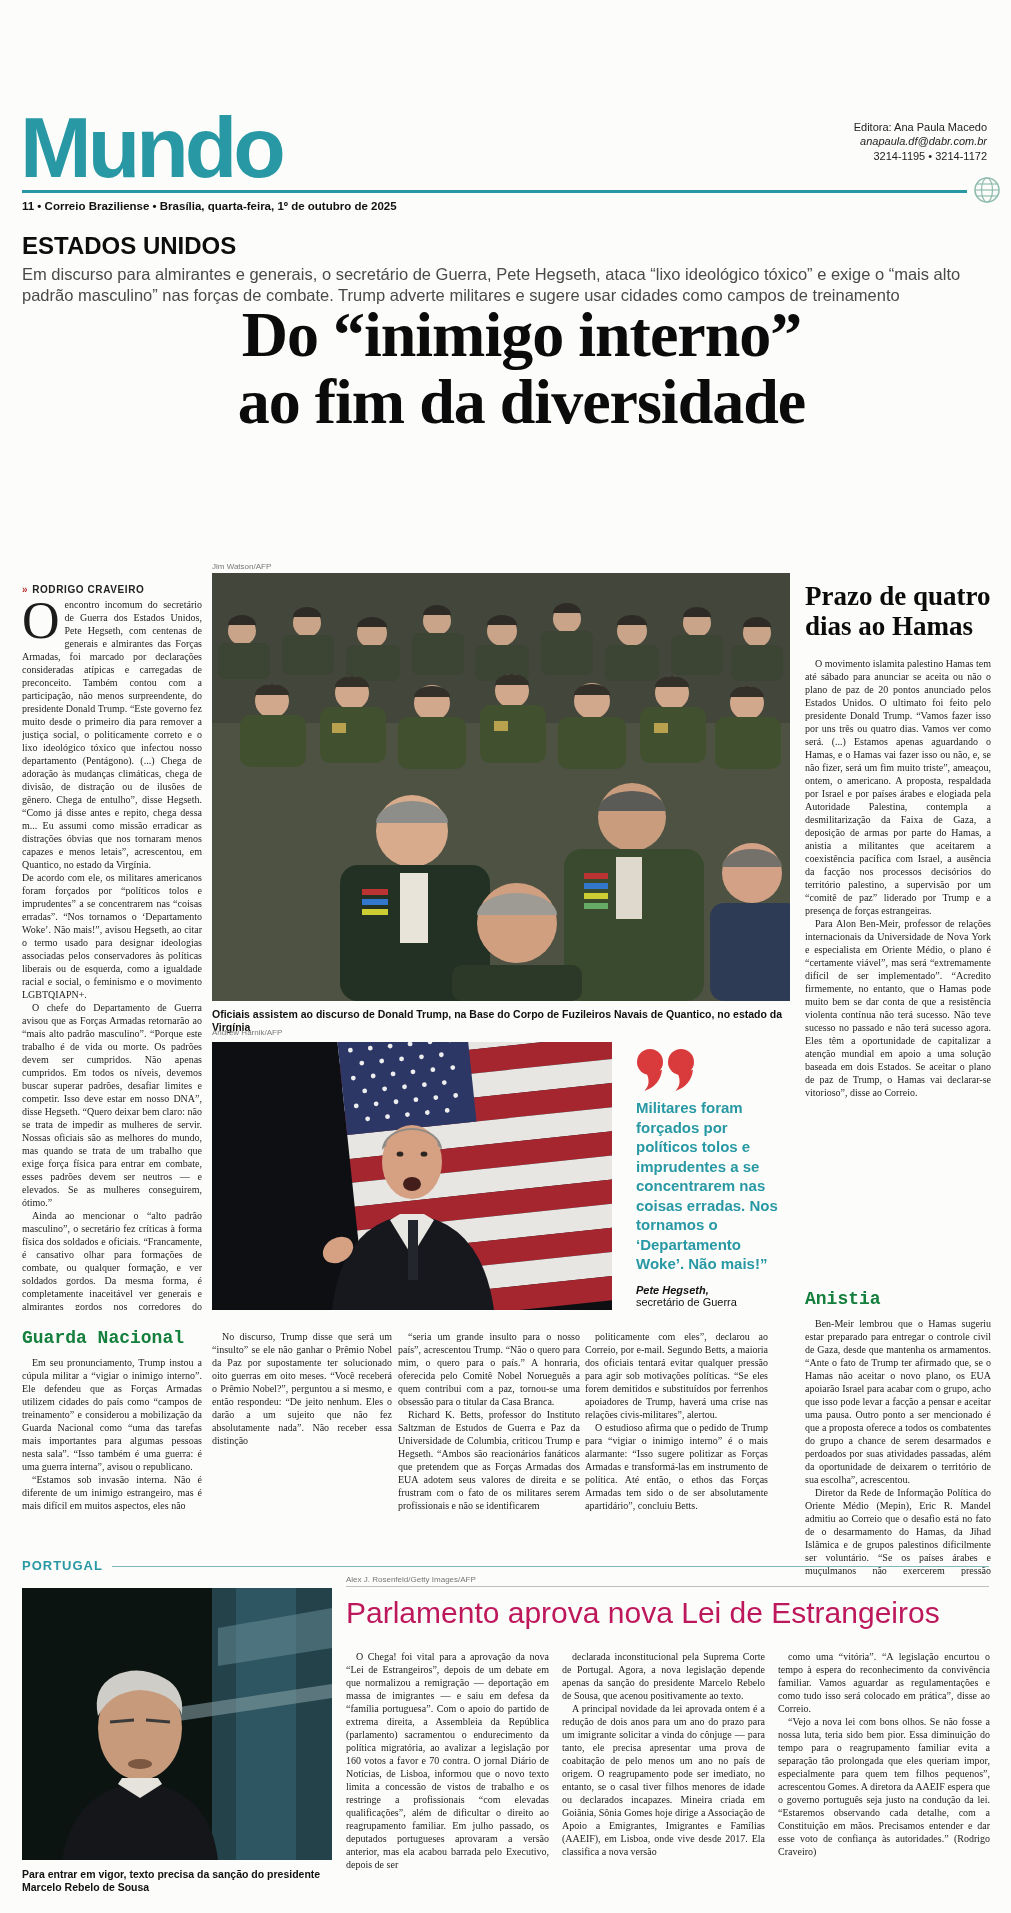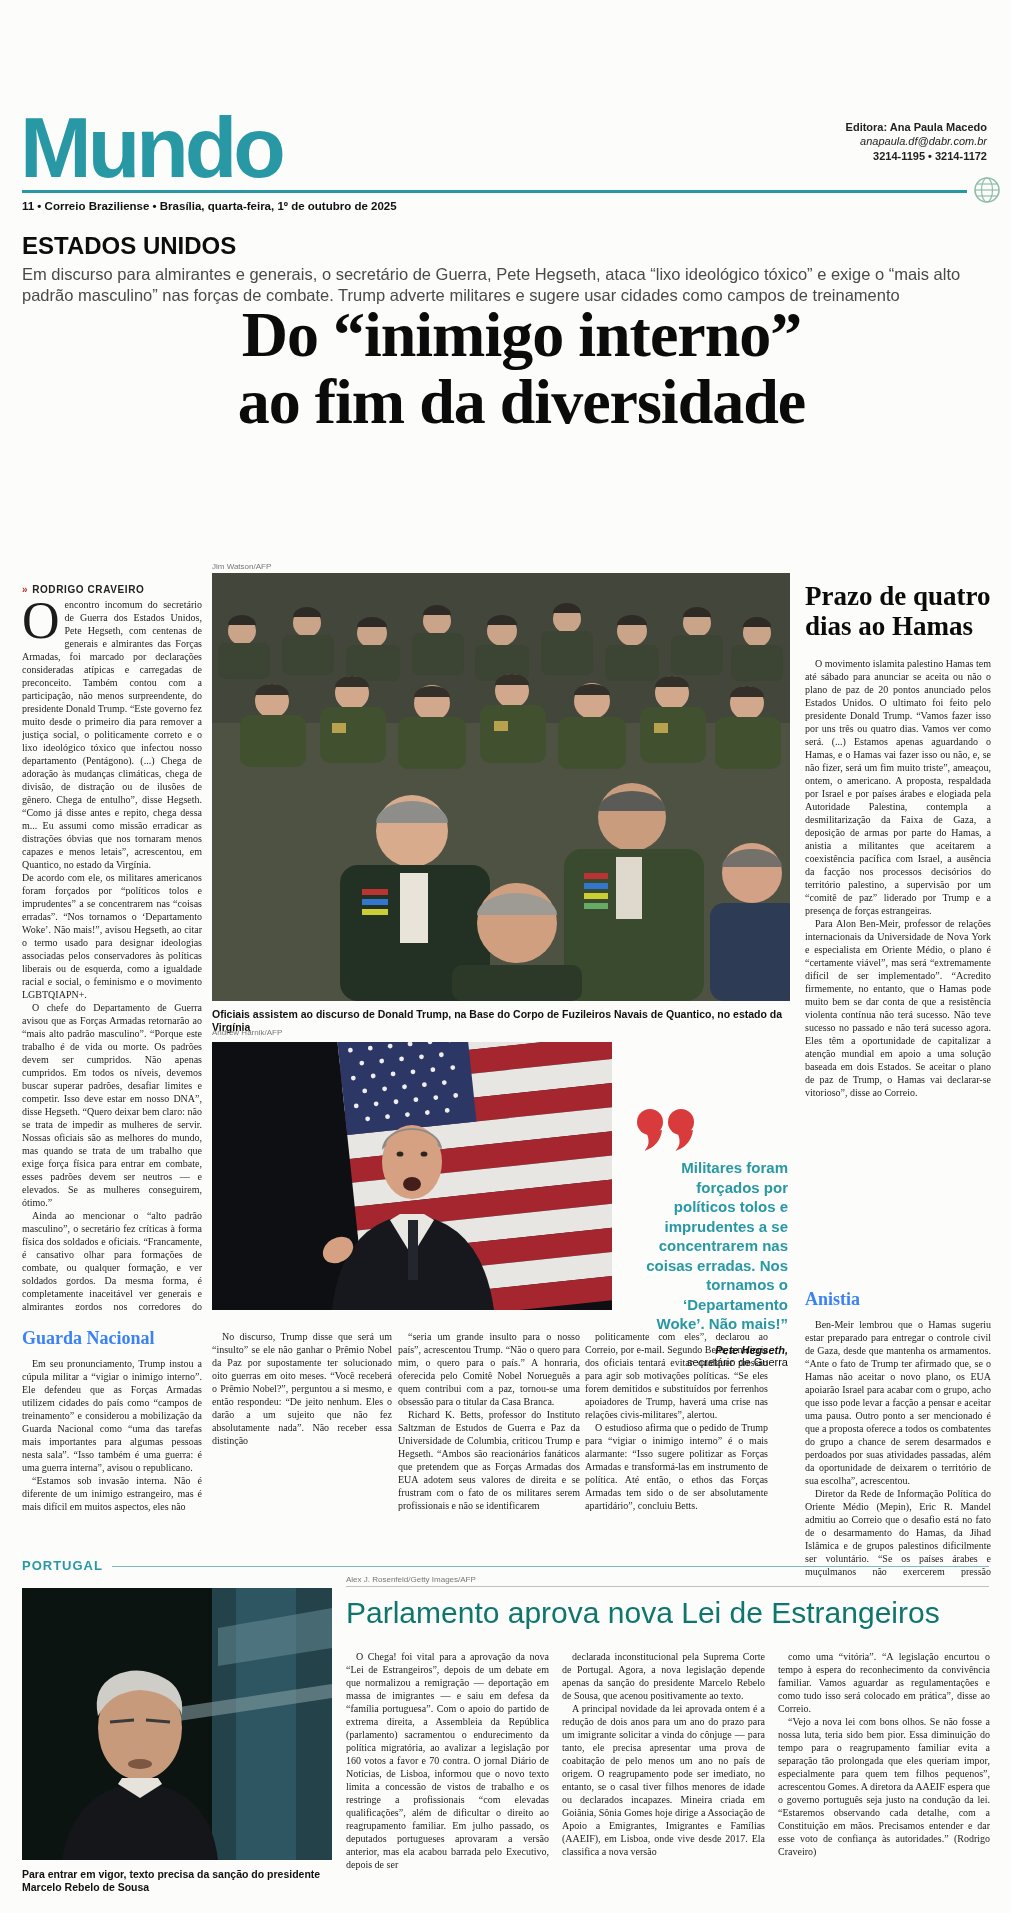--- a/index.html
+++ b/index.html
@@ -2,45 +2,45 @@
 <html lang="pt"><head>
 <meta charset="utf-8">
 <style>
   html,body{margin:0;padding:0;}
   body{width:1011px;height:1913px;position:relative;background:#fcfcfa;font-family:"Liberation Serif",serif;color:#1c1c1c;overflow:hidden;}
   .abs{position:absolute;}
   
   .mast-title{font-family:"Liberation Sans",sans-serif;font-weight:bold;font-size:86px;letter-spacing:-4px;color:#2899a4;line-height:1;}
   .editor-block{font-family:"Liberation Sans",sans-serif;font-size:11px;text-align:right;line-height:1.3;color:#222;}
   .editor-block .em{font-style:italic;font-weight:normal;}
-  .editor-block .b{font-weight:bold;}
+  .editor-block .b{font-weight:normal;}
   .teal-rule{background:#2899a4;height:3px;}
   .dateline{font-family:"Liberation Sans",sans-serif;font-weight:bold;font-size:11.5px;color:#111;}
   
   .kicker{font-family:"Liberation Sans",sans-serif;font-weight:bold;font-size:24px;letter-spacing:0px;color:#0d0d0d;}
   .lead{font-family:"Liberation Sans",sans-serif;font-size:16.5px;color:#4a4a4a;line-height:1.28;}
   .headline{font-family:"Liberation Serif",serif;font-weight:bold;font-size:64px;line-height:1.04;text-align:center;color:#0b0b0b;letter-spacing:-1px;margin-left:16px;}
   .byline{font-family:"Liberation Sans",sans-serif;font-weight:bold;font-size:10px;letter-spacing:.6px;color:#222;margin-top:8px;}
   .byline .chev{color:#b5342f;margin-right:4px;}
   .bodycol{font-size:10px;line-height:13px;text-align:justify;overflow:hidden;hyphens:auto;}
   .bodycol p{margin:0;text-indent:10px;}
   .bodycol p.first{text-indent:0;}
   .dropcap::first-letter{float:left;font-size:52px;line-height:42px;padding:2px 5px 0 0;font-weight:normal;}
-  .subhead{font-family:Liberation Serif, serif;font-weight:bold;font-size:18px;color:#3b82f6;margin:0 0 8px 0;}
+  .subhead{font-family:Liberation Mono, monospace;font-weight:bold;font-size:18px;color:#15803d;margin:0 0 8px 0;}
   .caption{font-family:"Liberation Sans",sans-serif;font-weight:bold;font-size:10.5px;color:#111;line-height:1.25;}
   .credit{font-family:"Liberation Sans",sans-serif;font-size:8px;color:#777;}
   
   .sb-title{font-family:"Liberation Serif",serif;font-weight:bold;font-size:27px;line-height:1.1;color:#0b0b0b;}
   
   .quote-text{font-family:"Liberation Sans",sans-serif;font-weight:bold;font-size:15px;line-height:1.3;color:#2899a4;}
   .quote-author{font-family:"Liberation Sans",sans-serif;font-size:11px;color:#111;margin-top:10px;}
   .quote-author .name{font-weight:bold;font-style:italic;}
   
   .pt-kicker{font-family:"Liberation Sans",sans-serif;font-weight:bold;font-size:13px;letter-spacing:1px;color:#2899a4;}
-  .pt-headline{font-family:"Liberation Sans",sans-serif;font-weight:500;font-size:30px;color:#0f766e;}
+  .pt-headline{font-family:"Liberation Sans",sans-serif;font-weight:500;font-size:30px;color:#be185d;}
   .hairline{background:#bfbfbf;height:1px;}
   .teal-hairline{background:#7fb9bf;height:1px;}
   img,svg{display:block;}
 </style>
 </head>
 <body>
 
 <div class="abs mast-title" style="left:20px;top:104px;">Mundo</div>
 
 <div class="abs editor-block" style="right:24px;top:120px;">
@@ -251,21 +251,21 @@
     <rect x="196" y="178" width="10" height="60" fill="#23262c"></rect>
     <ellipse cx="200" cy="120" rx="30" ry="37" fill="#d6a183"></ellipse>
     <path d="M170 108 a30 22 0 0 1 60 0 l-4 -4 a26 16 0 0 0 -52 0z" fill="#8f8b84"></path>
     <ellipse cx="200" cy="142" rx="9" ry="7" fill="#431e1a"></ellipse>
     <ellipse cx="188" cy="112" rx="3.4" ry="2.6" fill="#2c2420"></ellipse>
     <ellipse cx="212" cy="112" rx="3.4" ry="2.6" fill="#2c2420"></ellipse>
     <ellipse cx="126" cy="208" rx="16" ry="12" fill="#d6a183" transform="rotate(-30 126 208)"></ellipse>
   </g>
 </svg>
 
-<div class="abs" style="left:636px;top:1108px;width:152px;text-align:right;">
+<div class="abs" style="left:636px;top:1048px;width:152px;">
   <svg width="66" height="44" viewBox="0 0 66 44">
     <g fill="#d93a3c">
       <circle cx="14" cy="14" r="13"></circle>
         <path d="M10 24 Q16 36 8 43 Q24 38 26 22 Z"></path>
       <circle cx="45" cy="14" r="13"></circle>
         <path d="M41 24 Q47 36 39 43 Q55 38 57 22 Z"></path>
     </g>
   </svg>
   <div class="quote-text" style="margin-top:6px;">Militares foram forçados por políticos tolos e imprudentes a se concentrarem nas coisas erradas. Nos tornamos o ‘Departamento Woke’. Não mais!”</div>
   <div class="quote-author">

